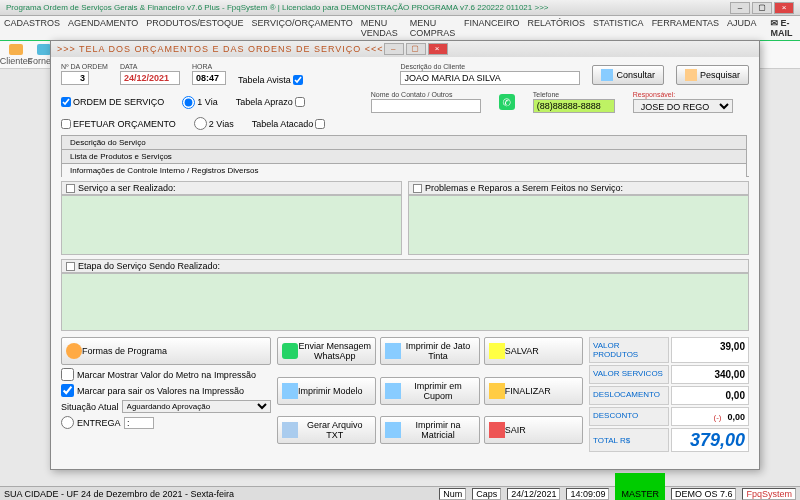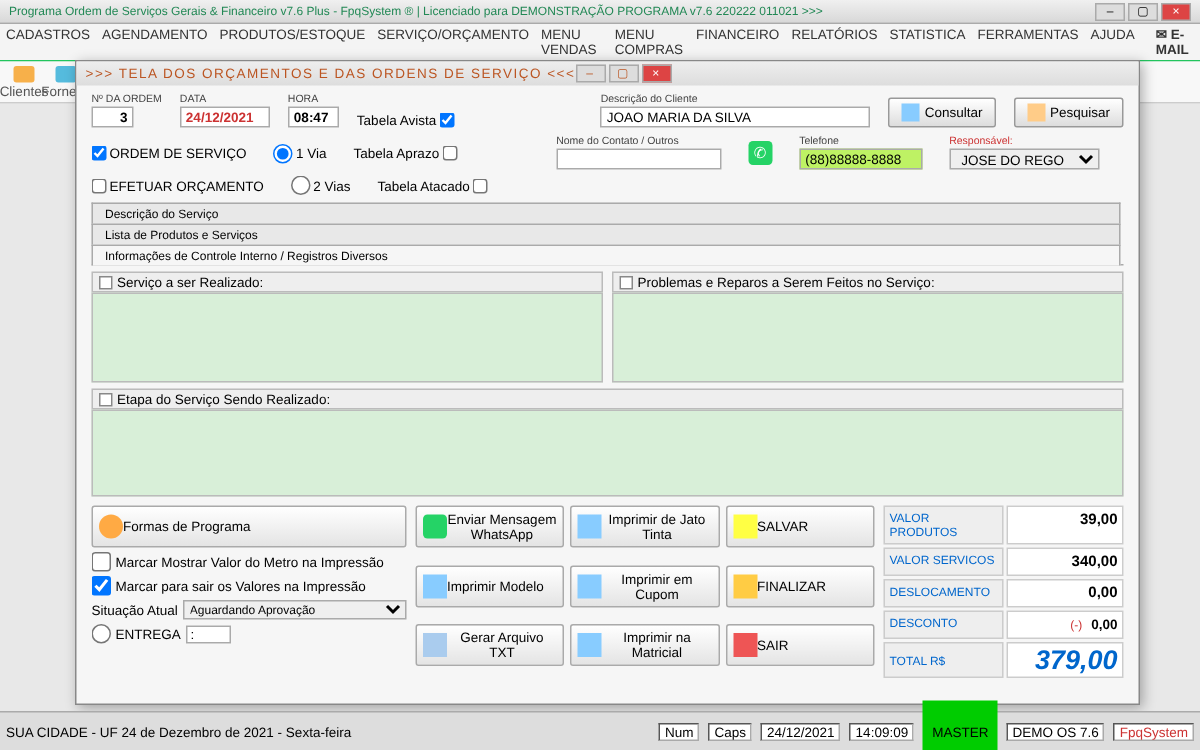--- a/index.html
+++ b/index.html
@@ -53,21 +53,21 @@
 .bigbtn { background: linear-gradient(#fff,#e4e4e4); border: 1px solid #aaa; padding: 6px 4px; font-size: 8px; display: flex; align-items: center; gap: 0; cursor: pointer; border-radius: 2px; justify-content: flex-start; height: 28px; }
 .bigbtn .bi { width: 16px; height: 16px; flex-shrink: 0; }
 .bigbtn.wa2 .bi { background: #25d366; border-radius: 3px; }
 .miniline { display: flex; align-items: center; gap: 3px; font-size: 8px; }
 .valgrid { display: grid; grid-template-columns: 80px 1fr; gap: 2px; }
 .valgrid .lbl { background: #eee; border: 1px solid #ccc; padding: 3px; font-size: 8px; color: #06c; }
 .valgrid .val { background: #fff; border: 1px solid #ccc; padding: 3px; text-align: right; font-weight: bold; font-size: 10px; }
 .valgrid .dash { color: #c33; font-weight: normal; font-size: 8px; margin-right: 6px; }
 .total .lbl { height: 24px; display: flex; align-items: center; }
 .total .val { color: #06c; font-size: 18px; font-style: italic; font-weight: bold; height: 24px; display: flex; justify-content: flex-end; align-items: center; }
-.statusbar { position: absolute; bottom: 0; left: 0; right: 0; height: 26px; background: #ddd; font-size: 8px; display: flex; align-items: center; padding: 0 4px; justify-content: space-between; border-top: 1px solid #aaa; }
+.statusbar { position: absolute; bottom: 0; left: 0; right: 0; height: 14px; background: #ddd; font-size: 8px; display: flex; align-items: center; padding: 0 4px; justify-content: space-between; border-top: 1px solid #aaa; }
 .statusbar .seg { display: flex; gap: 6px; align-items: center; }
 .inset { background: #fff; border: 1px inset #aaa; padding: 0 3px; }
 .master { background: #0c0; padding: 16px 6px; }
 </style>
 </head>
 <body>
 
 <div class="titlebar">
   <span class="titlebar-text">Programa Ordem de Serviços Gerais &amp; Financeiro v7.6 Plus - FpqSystem ® | Licenciado para  DEMONSTRAÇÃO PROGRAMA v7.6 220222 011021 &gt;&gt;&gt;</span>
   <div class="winbtns">

